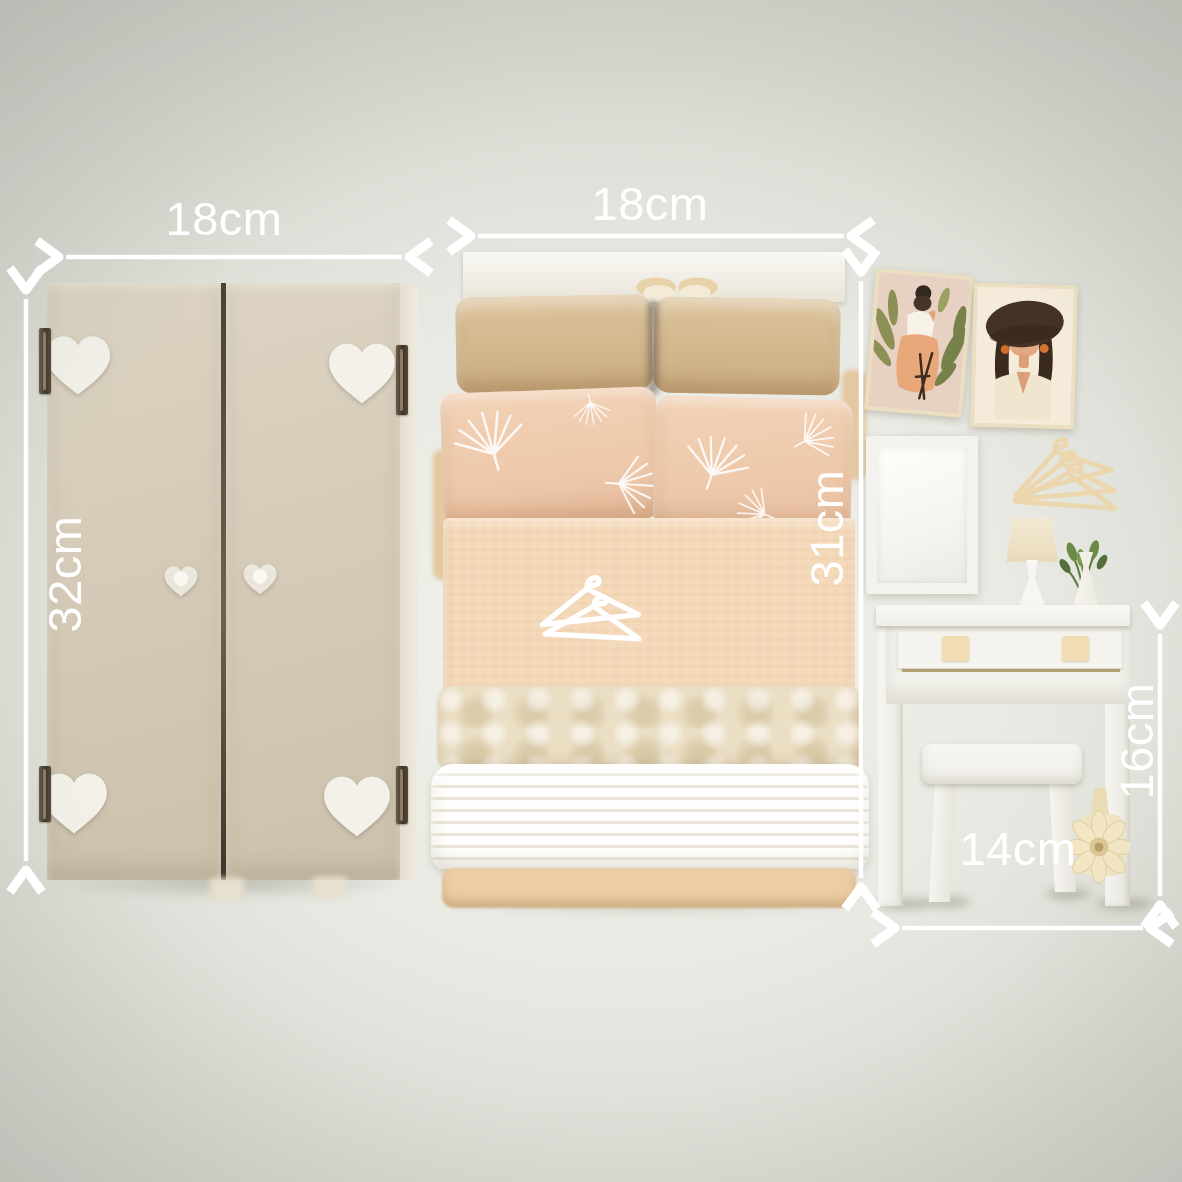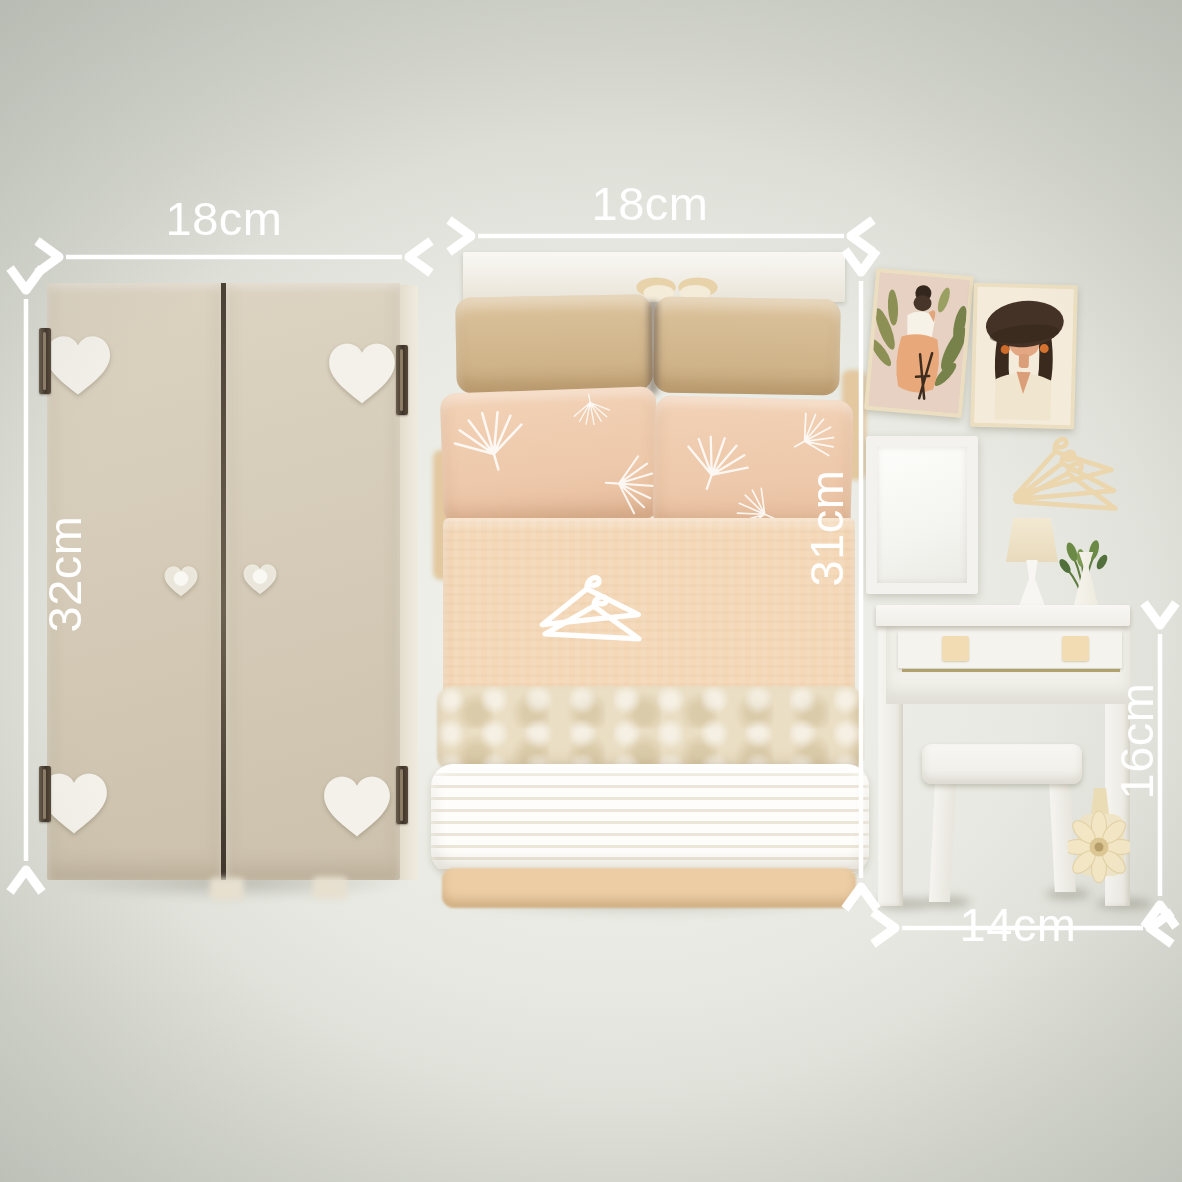--- a/index.html
+++ b/index.html
@@ -286,15 +286,15 @@
       <path d="M902 928 L1143 928" stroke-width="4.5"></path>
       <path d="M873 912 L895 928 L873 944 M1172 912 L1150 928 L1172 944" stroke-width="9" stroke-linejoin="round"></path>
     </g>
   </svg>
 
   <div class="dim-label" style="left:224px;top:218px">18cm</div>
   <div class="dim-label rot" style="left:64px;top:574px">32cm</div>
   <div class="dim-label" style="left:650px;top:203px">18cm</div>
   <div class="dim-label rot" style="left:826px;top:528px">31cm</div>
   <div class="dim-label rot" style="left:1136px;top:741px">16cm</div>
-  <div class="dim-label" style="left:1018px;top:924px">14cm</div>
+  <div class="dim-label" style="left:1018px;top:848px">14cm</div>
 
 </div>
 
 </body></html>

